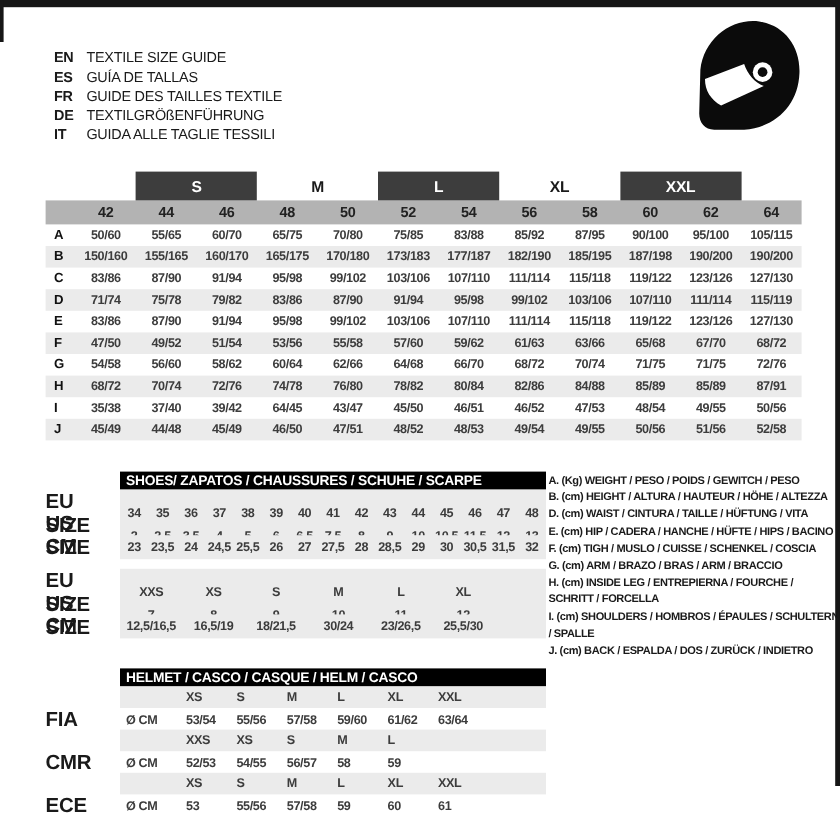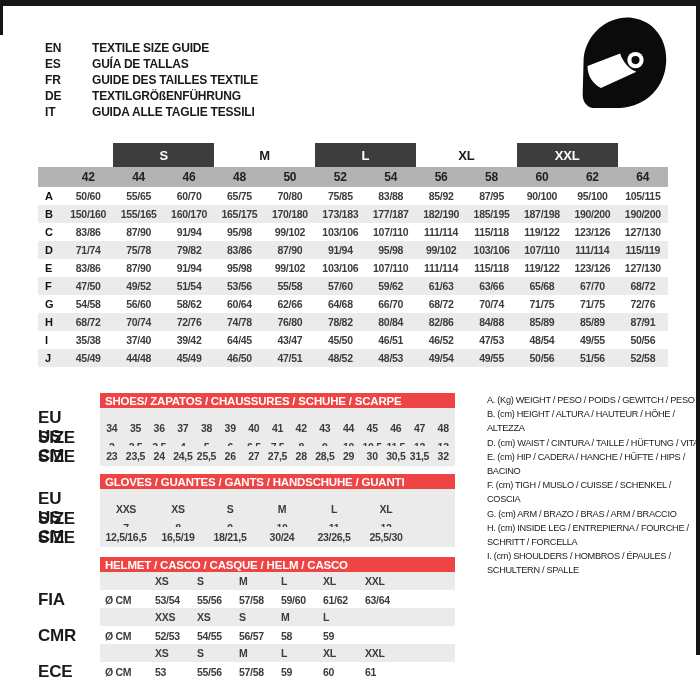--- a/index.html
+++ b/index.html
@@ -11,21 +11,21 @@
   .canvas { position: relative; width: 700px; height: 700px; background: #ffffff; overflow: hidden; }
 
   .top-bar  { position: absolute; top: 0; left: 0; width: 700px; height: 6px; background: #161616; }
   .right-bar{ position: absolute; top: 0; left: 696px; width: 4px; height: 655px; background: #161616; }
   .left-bar { position: absolute; top: 0; left: 0; width: 3px; height: 35px; background: #161616; }
 
   
   .langs { position: absolute; top: 40px; left: 45px; }
   .lang-row { display: flex; height: 16px; align-items: center; }
   .lang-code { width: 27px; font-weight: bold; font-size: 12px; letter-spacing: -0.2px; }
-  .lang-label { font-weight: bold; font-size: 12px; letter-spacing: -0.2px; margin-left: 20px; }
+  .lang-label { font-weight: normal; font-size: 12px; letter-spacing: -0.2px; }
 
   .helmet-icon { position: absolute; top: 13px; left: 575px; width: 96px; height: 100px; }
 
   .contents { display: contents; }
 
   
   .main-table { position: absolute; top: 143px; left: 38px; width: 630px; }
   .grp-row { display: grid; grid-template-columns: 25px repeat(12, 1fr); height: 24px; }
   .span2 { grid-column: span 2; }
   .grp { grid-column: span 2; display: flex; align-items: center; justify-content: center;
@@ -39,38 +39,38 @@
   .rows > .data-row:nth-child(even) { background: #ebebeb; }
   .row-letter { font-weight: bold; font-size: 11px; color: #111; padding-left: 7px; }
   .cell { text-align: center; font-weight: bold; font-size: 10.5px; color: #3c3c3c; letter-spacing: -0.3px; }
 
   
   .sub { position: absolute; left: 38px; width: 417px; }
   .shoes  { top: 393px; }
   .gloves { top: 474px; }
   .helmet-sec { top: 557px; }
   .sub-header { display: grid; grid-template-columns: 62px 1fr; height: 15px; }
-  .sub-title { background: #ef4444; color: #fff; font-weight: bold; font-size: 11.5px;
+  .sub-title { background: #000000; color: #fff; font-weight: bold; font-size: 11.5px;
                display: flex; align-items: center; padding-left: 5px; letter-spacing: -0.2px; }
   .s-row { display: grid; grid-template-columns: 62px 1fr; height: 19px; }
   .s-label, .h-label { font-weight: bold; font-size: 17px; display: flex; align-items: center; letter-spacing: -0.2px; }
   .s-cells { display: grid; align-items: center; height: 100%; }
   .shoes .s-cells  { grid-template-columns: repeat(15, 1fr); }
   .gloves .s-cells { grid-template-columns: repeat(6, 52px) 1fr; }
   .sub-rows > .s-row:nth-child(odd) .s-cells { background: #ebebeb; }
   .s-cell { text-align: center; font-weight: bold; font-size: 10.5px; color: #3c3c3c; letter-spacing: -0.3px; }
 
   .h-row { display: grid; grid-template-columns: 62px 1fr; height: 18px; }
   .h-cells { display: grid; grid-template-columns: 50px repeat(6, 42px) 1fr; align-items: center; height: 100%; }
   .h-row[data-variant="sizes"] .h-cells { background: #ebebeb; }
   .h-cell { font-weight: bold; font-size: 10.5px; color: #3c3c3c; text-align: left; padding-left: 5px; letter-spacing: -0.3px; }
 
   
   .legend { position: absolute; top: 393px; left: 457px; width: 243px; }
-  .legend-item { font-weight: normal; font-size: 9.2px; line-height: 14.2px; color: #1a1a1a; letter-spacing: -0.3px; margin-left: 30px; }
+  .legend-item { font-weight: bold; font-size: 9.2px; line-height: 14.2px; color: #1a1a1a; letter-spacing: -0.3px; }
 </style>
 </head>
 <body>
 
 <div class="canvas">
 
   <div class="top-bar"></div>
   <div class="right-bar"></div>
   <div class="left-bar"></div>
 
@@ -223,24 +223,20 @@
         <div class="s-cells">
           <div class="contents">
             
           <div class="s-cell">23</div><div class="s-cell">23,5</div><div class="s-cell">24</div><div class="s-cell">24,5</div><div class="s-cell">25,5</div><div class="s-cell">26</div><div class="s-cell">27</div><div class="s-cell">27,5</div><div class="s-cell">28</div><div class="s-cell">28,5</div><div class="s-cell">29</div><div class="s-cell">30</div><div class="s-cell">30,5</div><div class="s-cell">31,5</div><div class="s-cell">32</div></div>
         </div>
       </div>
       </div>
   </div>
 
   <div class="sub gloves">
-    <div class="sub-header">
-      <div></div>
-      <div class="sub-title">GLOVES / GUANTES / GANTS / HANDSCHUHE / GUANTI</div>
-    </div>
     <div class="sub-rows">
 
     <div class="s-row">
         <div class="s-label">EU SIZE</div>
         <div class="s-cells">
           <div class="contents">
             
           <div class="s-cell">XXS</div><div class="s-cell">XS</div><div class="s-cell">S</div><div class="s-cell">M</div><div class="s-cell">L</div><div class="s-cell">XL</div></div>
         </div>
       </div>
@@ -324,15 +320,16 @@
   <div class="legend">
 
   <div class="legend-item">A. (Kg) WEIGHT / PESO / POIDS / GEWITCH / PESO</div>
       <div class="legend-item">B. (cm) HEIGHT / ALTURA / HAUTEUR / HÖHE / ALTEZZA</div>
       <div class="legend-item">D. (cm) WAIST / CINTURA / TAILLE / HÜFTUNG / VITA</div>
       <div class="legend-item">E. (cm) HIP / CADERA / HANCHE / HÜFTE / HIPS /  BACINO</div>
       <div class="legend-item">F. (cm) TIGH / MUSLO / CUISSE / SCHENKEL / COSCIA</div>
       <div class="legend-item">G. (cm) ARM  / BRAZO / BRAS / ARM / BRACCIO</div>
       <div class="legend-item">H. (cm) INSIDE LEG / ENTREPIERNA / FOURCHE / SCHRITT / FORCELLA</div>
       <div class="legend-item">I.  (cm) SHOULDERS / HOMBROS / ÉPAULES / SCHULTERN / SPALLE</div>
+      <div class="legend-item">J. (cm) BACK / ESPALDA / DOS / ZURÜCK / INDIETRO</div>
     </div>
 
 </div>
 
 </body></html>

